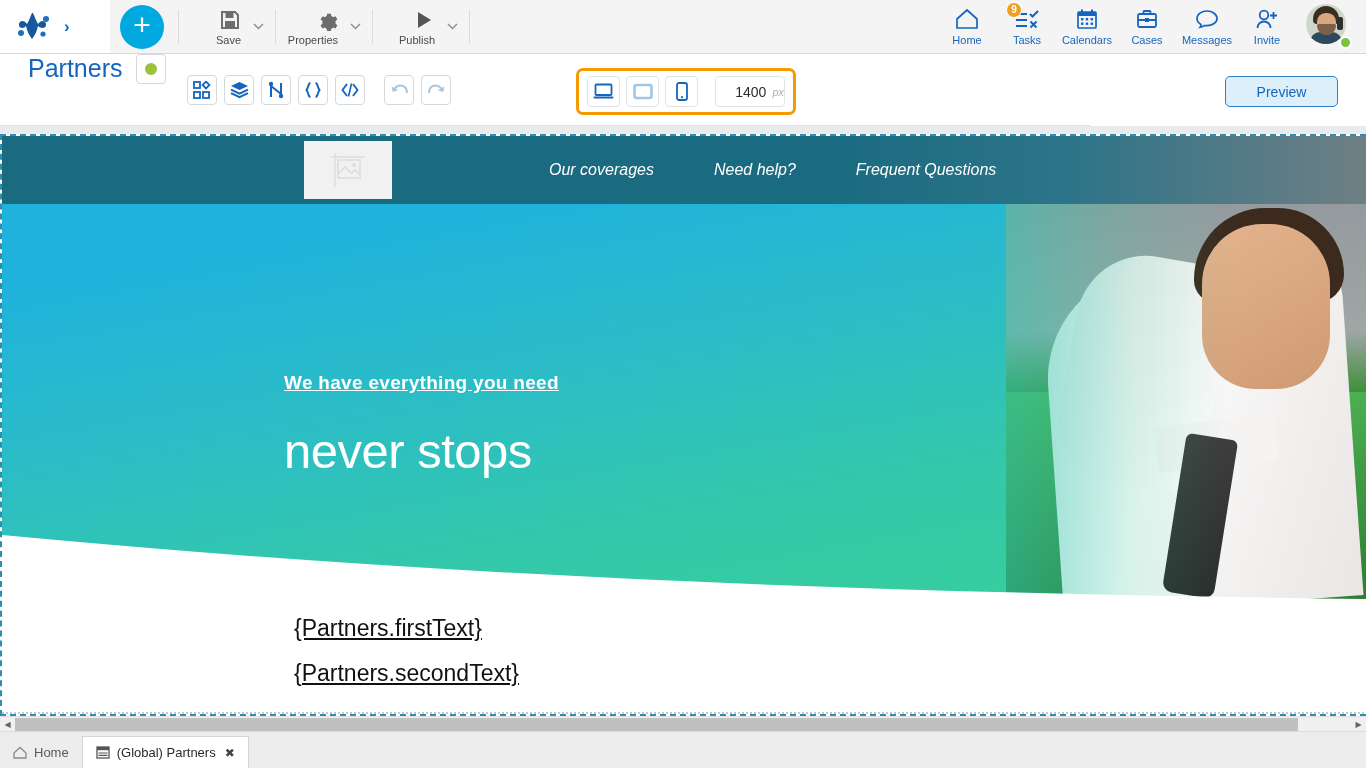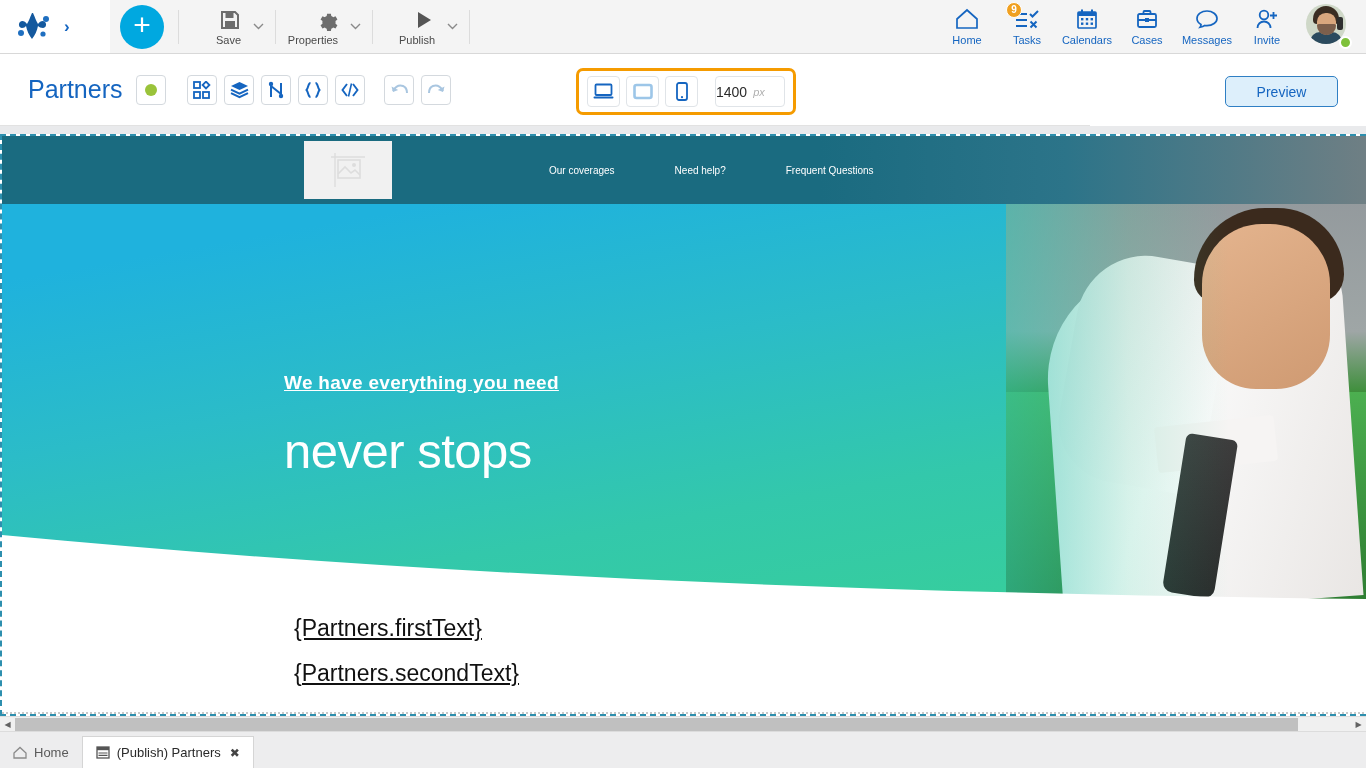--- a/index.html
+++ b/index.html
@@ -83,21 +83,21 @@
     width: 13px; height: 13px; border-radius: 50%;
     background: #7ec13a; border: 2px solid #fff;
   }
 
   
   .subbar {
     position: absolute; top: 54px; left: 0;
     width: 1090px; height: 72px;
     background: #ffffff;
     border-bottom: 1px solid #e2e2e2;
-    display: flex; align-items: center;
+    display: flex; 
   }
   .page-title {
     font-size: 25px; color: #1565c0; font-weight: 400;
     margin-left: 28px; margin-right: 14px; white-space: nowrap;
   }
   .sq-btn {
     width: 30px; height: 30px; border: 1px solid #d4d9de; border-radius: 4px;
     background: #fff; display: flex; align-items: center; justify-content: center;
     cursor: pointer; margin-right: 7px; flex: none;
   }
@@ -113,21 +113,21 @@
     display: flex; align-items: center; padding: 0 8px; gap: 6px;
   }
   .dev-btn {
     width: 33px; height: 31px; border: 1px solid #e0e4e8; border-radius: 4px;
     background: #fff; display: flex; align-items: center; justify-content: center;
     cursor: pointer; flex: none;
   }
   .px-field {
     margin-left: 11px; width: 78px; height: 31px;
     border: 1px solid #e0e4e8; border-radius: 4px; background: #fff;
-    display: flex; align-items: center; justify-content: flex-start; gap: 6px;
+    display: flex; align-items: center; justify-content: flex-end; gap: 6px;
   }
   .px-val { font-size: 14px; color: #2b2b2b; }
   .px-unit { font-size: 11px; color: #b0b0b0; font-style: italic; }
 
   .preview-btn {
     position: absolute; right: 28px; top: 76px;
     width: 113px; height: 31px;
     border: 1px solid #2f7fc4; border-radius: 5px;
     background: #ddeffb; color: #1565c0;
     font-size: 14px; display: flex; align-items: center; justify-content: center;
@@ -157,22 +157,22 @@
     display: flex; align-items: center;
   }
   .site-logo {
     width: 88px; height: 58px; margin-left: 302px;
     background: #f1f1f1; display: flex; align-items: center; justify-content: center;
     flex: none;
   }
   .ph-icon { opacity: .35; }
   .site-nav { display: flex; align-items: center; margin-left: 127px; gap: 0; }
   .site-nav a {
-    color: #fff; font-size: 10px; text-decoration: none; cursor: pointer;
-    white-space: nowrap; padding: 0 30px;
+    color: #fff; font-size: 16px; text-decoration: none; cursor: pointer;
+    white-space: nowrap; padding: 0 30px; font-style: italic;
   }
   .quote-btn {
     margin-left: 26px; width: 160px; height: 43px;
     border: 1.5px solid #fff; border-radius: 22px;
     color: #fff; font-size: 16px; font-weight: bold;
     display: flex; align-items: center; justify-content: center;
     cursor: pointer; flex: none;
   }
 
   
@@ -599,16 +599,16 @@
       <path d="M1 7 L7 1.5 L13 7 V12 H1 Z" fill="none" stroke="#8a8a8a" stroke-width="1.3"></path>
     </svg>
     <span>Home</span>
   </div>
   <div class="tab active">
     <svg width="14" height="13" viewBox="0 0 14 13">
       <rect x="1" y="1" width="12" height="11" fill="none" stroke="#555" stroke-width="1.3"></rect>
       <rect x="1" y="1" width="12" height="3.2" fill="#555"></rect>
       <path d="M2.5 7 H11.5 M2.5 9.4 H11.5" stroke="#555" stroke-width="1.1"></path>
     </svg>
-    <span>(Publish) Partners</span>
+    <span>(Global) Partners</span>
     <span class="tab-close">✖</span>
   </div>
 </div>
 
 </body></html>

